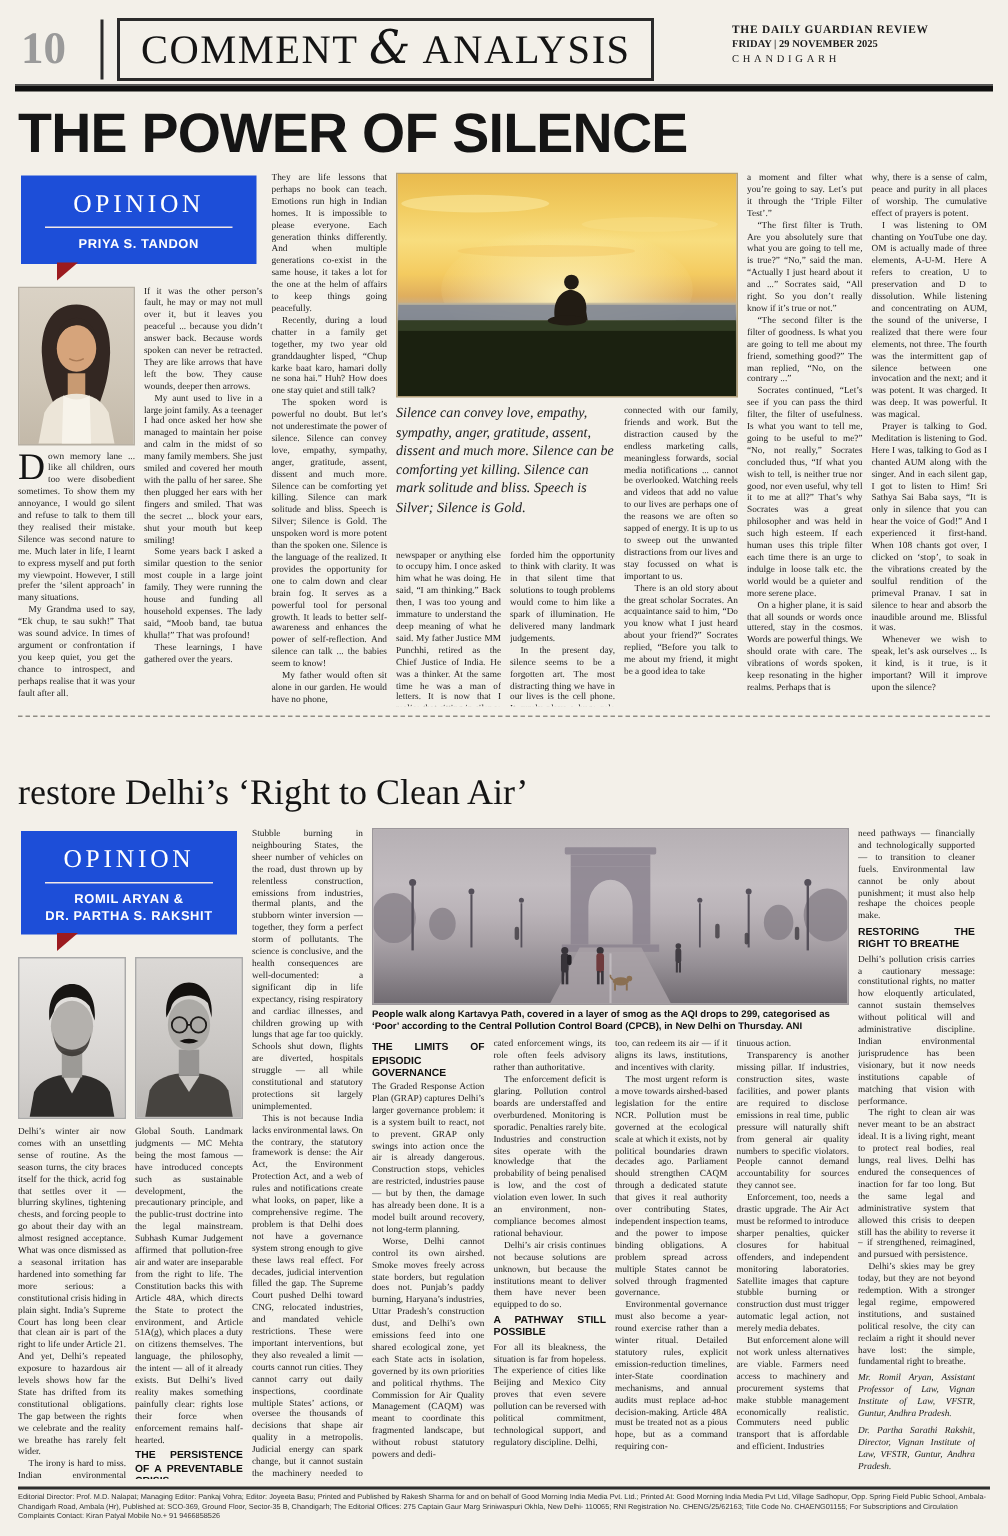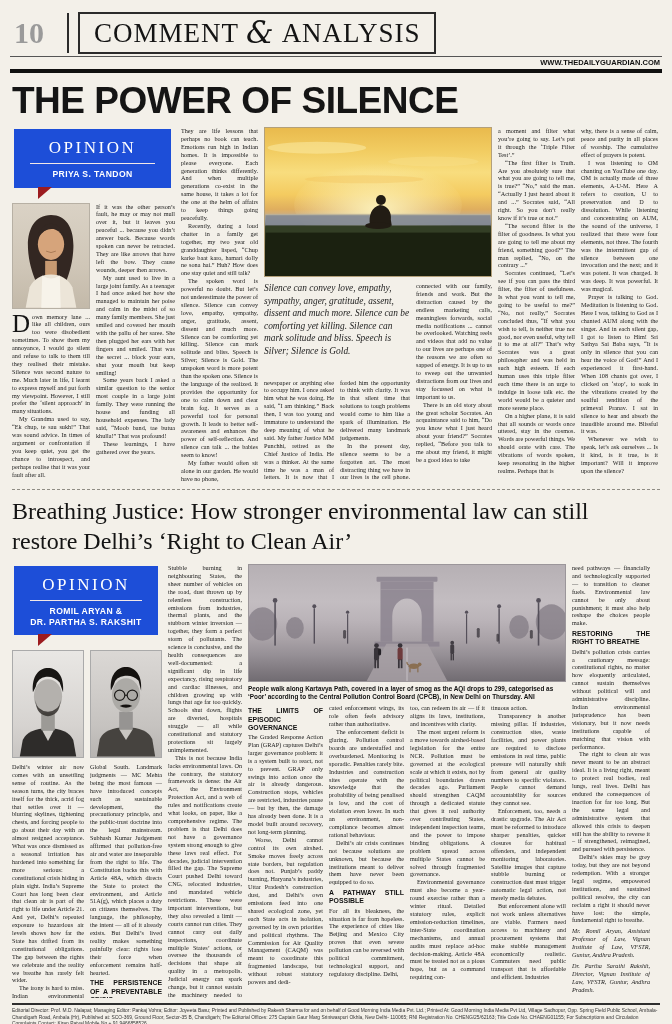--- a/index.html
+++ b/index.html
@@ -82,23 +82,27 @@
 <div class="page">
 
   <div class="hdr">
     <div class="pageno">10</div>
     <div class="vrule"></div>
     <div class="section-box">
       <span>COMMENT</span>
       <span class="amp">&amp;</span>
       <span>ANALYSIS</span>
     </div>
+    <div class="mast">
+      <div class="m1">THE DAILY GUARDIAN REVIEW</div>
+      <div class="m2">FRIDAY | 29 NOVEMBER 2025</div>
+      <div class="m3">CHANDIGARH</div>
+    </div>
   </div>
   <div class="rule-thin"></div>
-  <div class="url-row">WWW.THEDAILYGUARDIAN.COM</div>
   <div class="rule-thick"></div>
 
   <h1>THE POWER OF SILENCE</h1>
 
   <div class="body1">
 
     <div class="duo1">
       <div class="opinion-wrap">
         <div class="op-inner">
           <div class="op-title">OPINION</div>
@@ -195,21 +199,21 @@
     <div class="ncol coltext" style="width:77px">
         <p>why, there is a sense of calm, peace and purity in all places of worship. The cumulative effect of prayers is potent.</p>
         <p>I was listening to OM chanting on YouTube one day. OM is actually made of three elements, A-U-M. Here A refers to creation, U to preservation and D to dissolution. While listening and concentrating on AUM, the sound of the universe, I realized that there were four elements, not three. The fourth was the intermittent gap of silence between one invocation and the next; and it was potent. It was charged. It was deep. It was powerful. It was magical.</p>
         <p>Prayer is talking to God. Meditation is listening to God. Here I was, talking to God as I chanted AUM along with the singer. And in each silent gap, I got to listen to Him! Sri Sathya Sai Baba says, “It is only in silence that you can hear the voice of God!” And I experienced it first-hand. When 108 chants got over, I clicked on ‘stop’, to soak in the vibrations created by the soulful rendition of the primeval Pranav. I sat in silence to hear and absorb the inaudible around me. Blissful it was.</p>
         <p>Whenever we wish to speak, let’s ask ourselves ... Is it kind, is it true, is it important? Will it improve upon the silence?</p>
       </div>
   </div>
 
   <div class="dashed"></div>
   <h2>
-    <span>Breathing Justice: How stronger environmental law can still</span><br>
+    <br>
     <span>restore Delhi’s ‘Right to Clean Air’</span>
   </h2>
 
   <div class="body2">
 
     <div class="duo2">
       <div class="opinion-wrap">
         <div class="op-inner">
           <div class="op-title">OPINION</div>
           <div class="op-line"></div>

